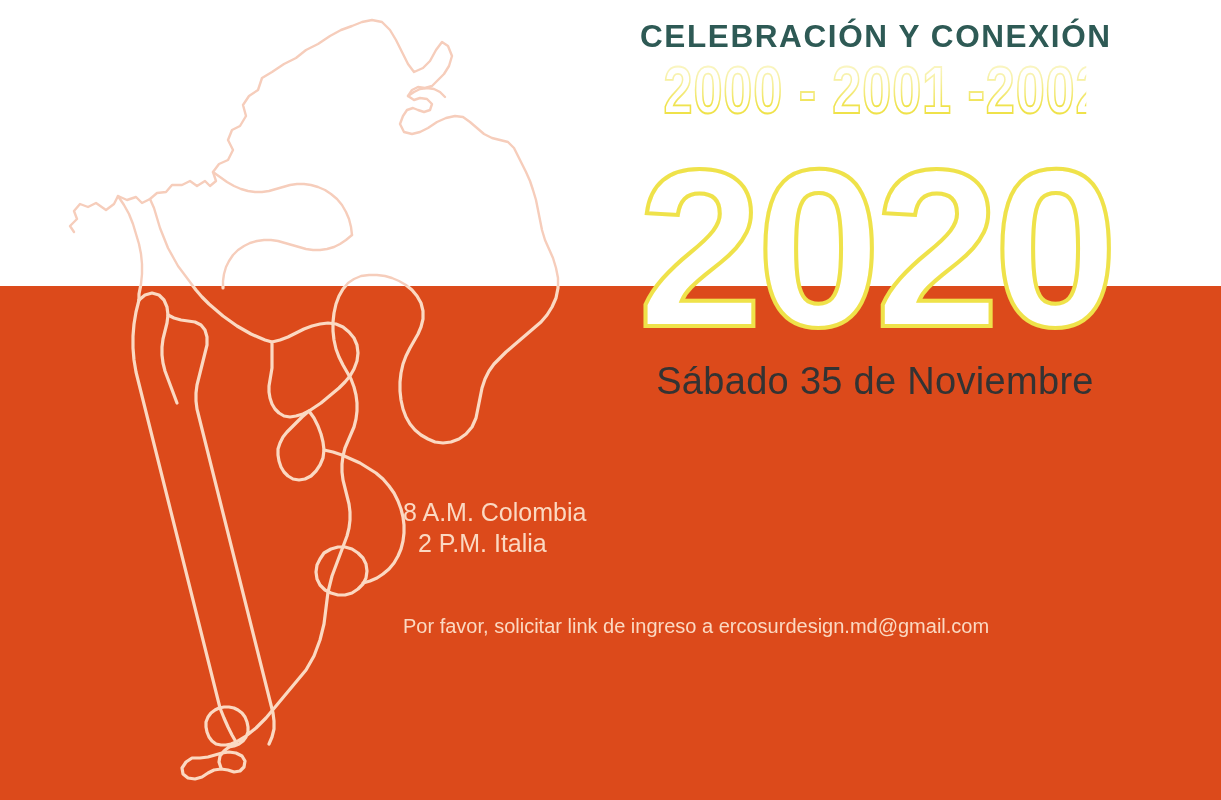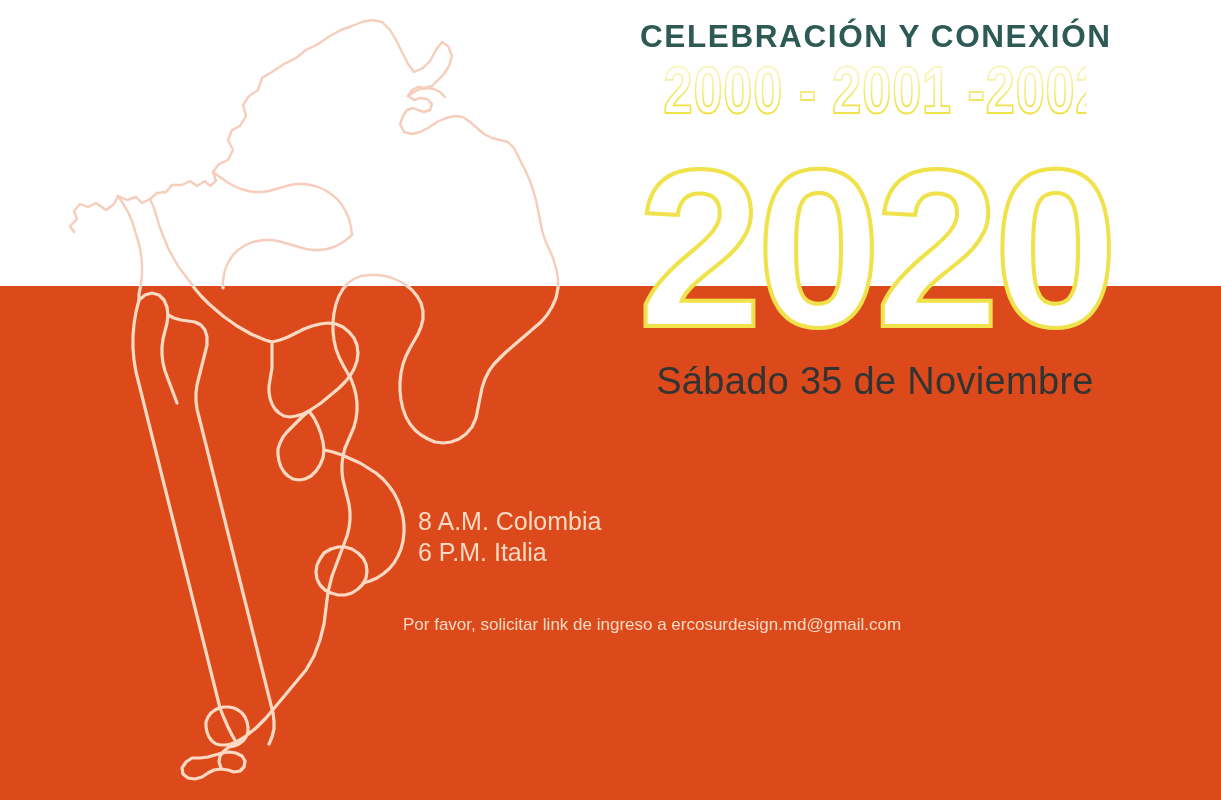--- a/index.html
+++ b/index.html
@@ -101,31 +101,31 @@
     position: absolute;
     left: 403px;
     top: 497px;
     width: 580px;
     text-align: left;
     color: #FBD9C2;
     font-size: 25px;
     line-height: 31px;
   }
   .times-block .tline { white-space: nowrap; }
-  .times-block .tline.l2 { padding-left: 15px; margin-top: 9px; }
+  .times-block .tline.l2 { padding-left: 0; }
   .times-block .tline.l3 { padding-left: 15px; }
 
   .request-line {
     position: absolute;
     left: 403px;
     top: 615px;
     width: 760px;
     text-align: left;
     color: #FBD9C2;
-    font-size: 17px;
+    font-size: 20px;
     white-space: nowrap;
   }
 </style>
 </head>
 <body>
 
 <div class="poster">
 
   <div class="bg-white"></div>
   <div class="bg-orange"></div>
@@ -282,18 +282,18 @@
       <text id="yrFill" x="235" y="180" text-anchor="middle" font-family="Liberation Sans, sans-serif" font-size="224" font-weight="bold" transform="scale(1.0,1.0)" fill="#FFFFFF" stroke="none" letter-spacing="-6">2020</text>
 
       <text id="yrStroke" x="235" y="180" text-anchor="middle" font-family="Liberation Sans, sans-serif" font-size="224" font-weight="bold" fill="none" stroke="#EFE24A" stroke-width="4" letter-spacing="-6">2020</text>
     </svg>
   </div>
 
   <div class="date-line">Sábado 35 de Noviembre</div>
 
   <div class="times-block">
     <div class="tline l2">8 A.M. Colombia</div>
-    <div class="tline l3">6 P.M. Italia</div>
+    <div class="tline l3">2 P.M. Italia</div>
   </div>
 
   <div class="request-line">Por favor, solicitar link de ingreso a ercosurdesign.md@gmail.com</div>
 
 </div>
 
 </body></html>

